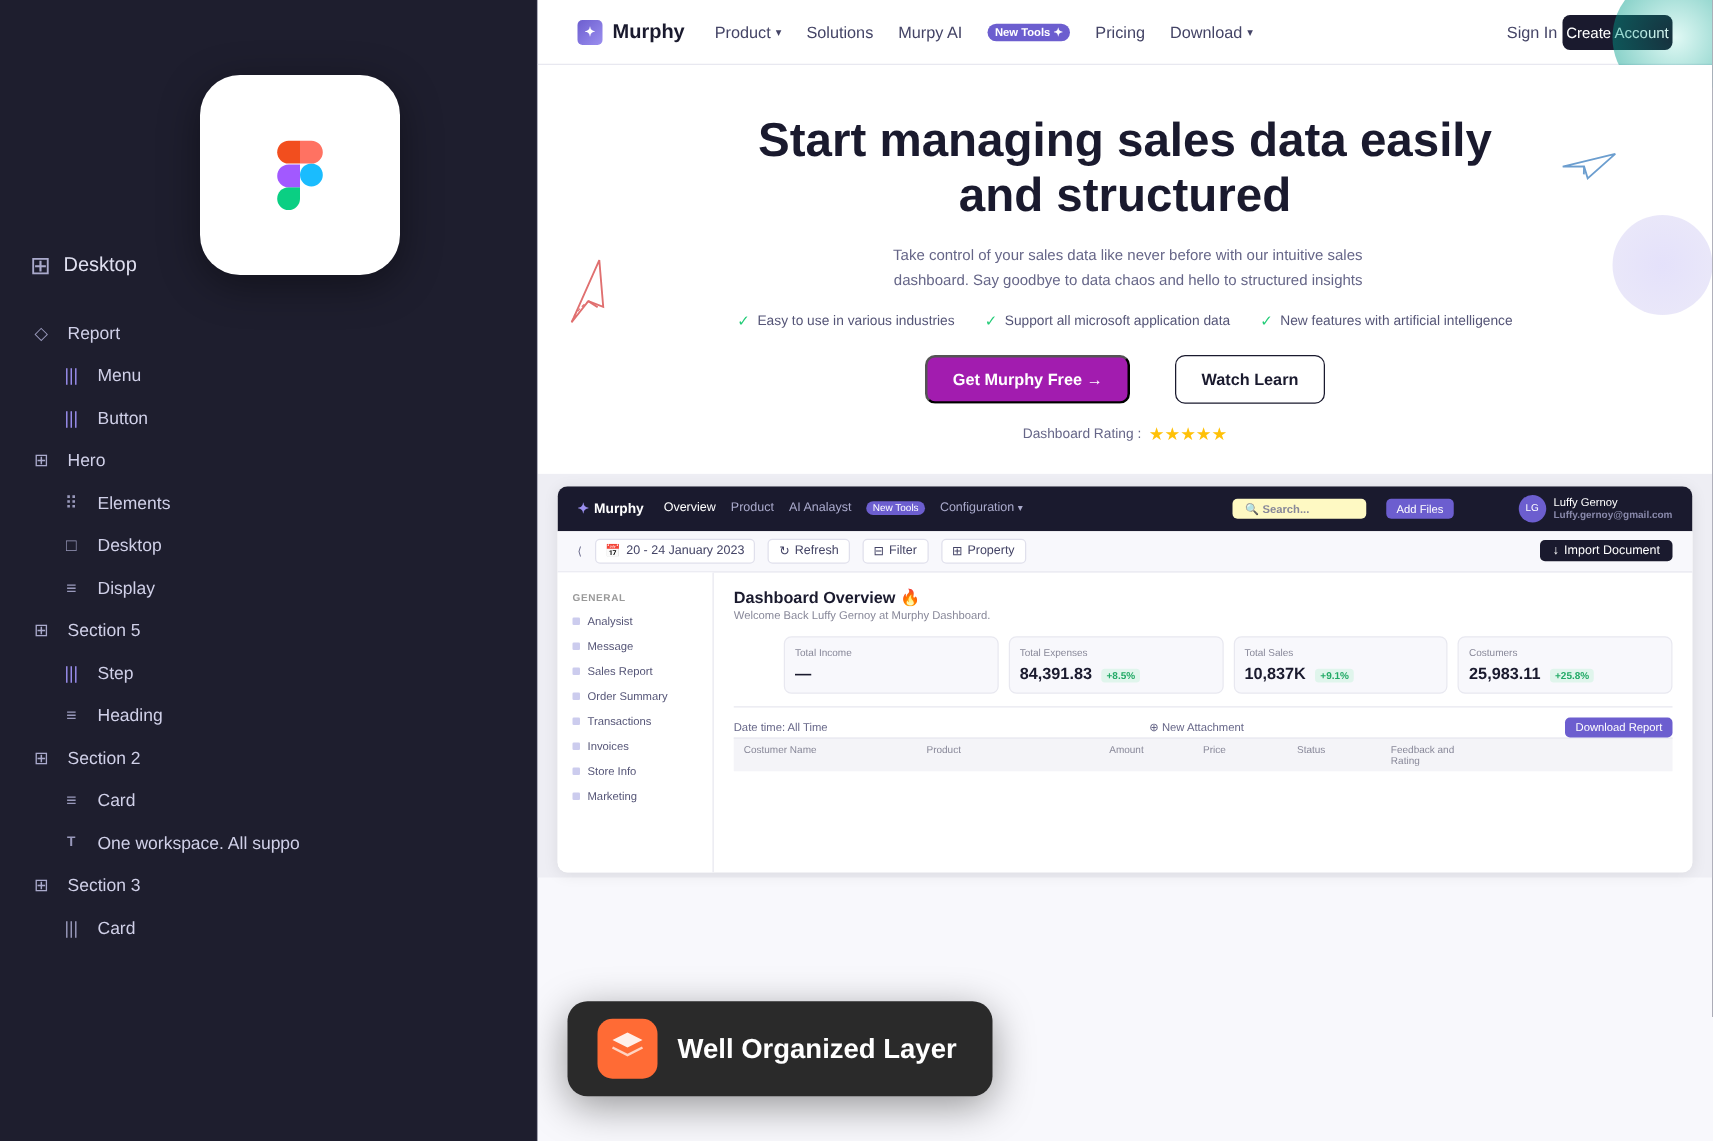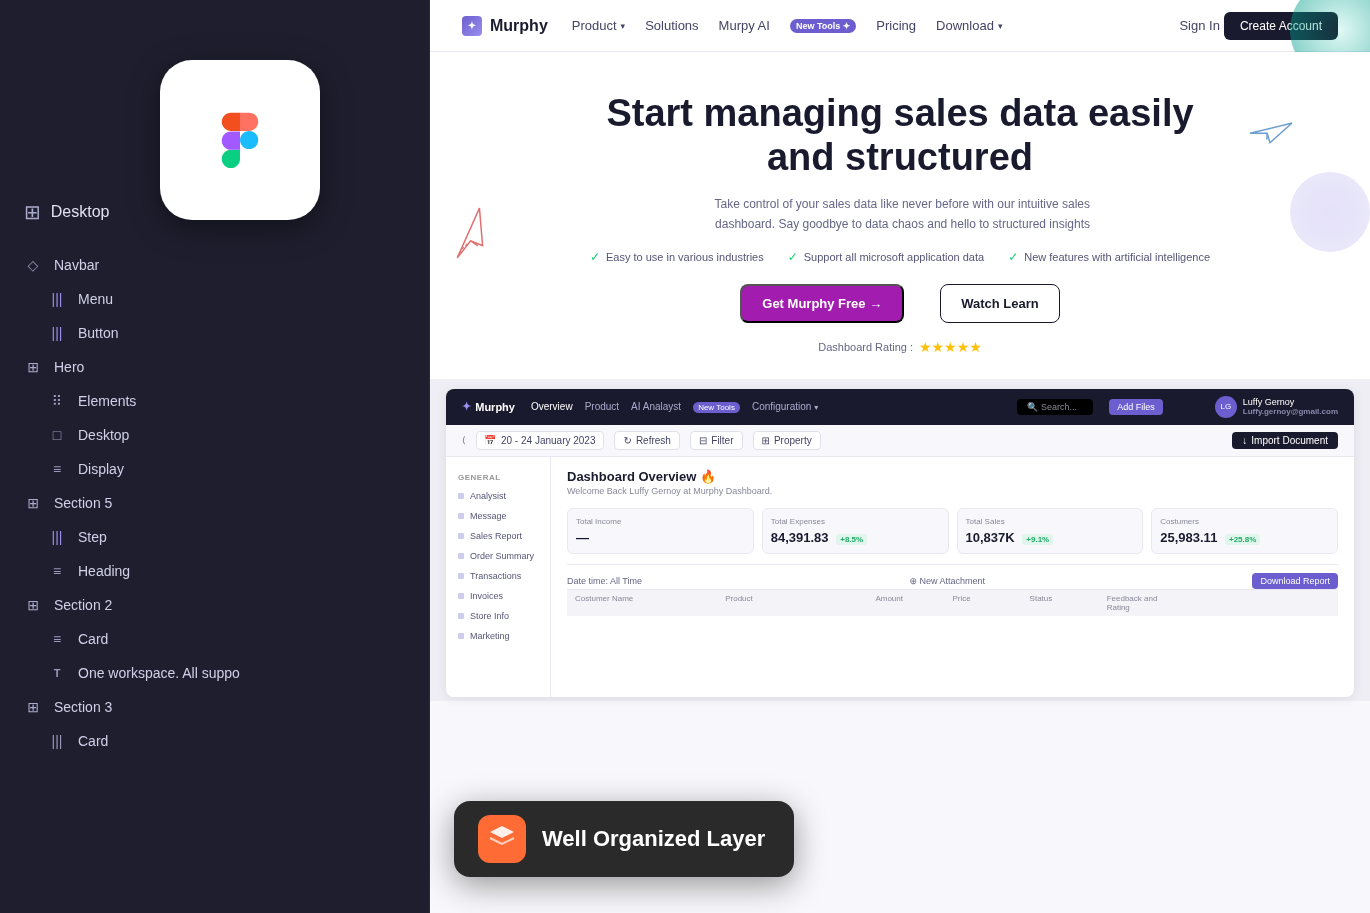--- a/index.html
+++ b/index.html
@@ -173,21 +173,21 @@
     }
     .sign-in-btn {
       font-size: 13px;
       color: #444466;
       cursor: pointer;
     }
     .create-account-btn {
       background: #1a1a2e;
       color: white;
       font-size: 12px;
-      padding: 7px 16px;
+      padding: 7px 3px;
       border-radius: 6px;
       cursor: pointer;
       font-weight: 500;
     }
 
     
     .hero-section {
       background: #ffffff;
       padding: 40px 32px 24px;
       text-align: center;
@@ -336,26 +336,27 @@
     .dash-nav-link.active { color: white; }
     .dash-nav-badge {
       background: #6c5ecf;
       color: white;
       font-size: 8px;
       padding: 1px 5px;
       border-radius: 8px;
     }
     .dash-search {
       margin-left: auto;
-      background: #000000;
+      background: #fef9c3;
       border-radius: 4px;
       padding: 3px 10px;
       color: #888899;
       font-size: 9px;
-      width: 76px;
+      width: 107px;
+      font-weight: bold;
     }
     .dash-add-btn {
       background: #6c5ecf;
       color: white;
       font-size: 9px;
       padding: 3px 8px;
       border-radius: 4px;
     }
     .dash-user {
       display: flex;
@@ -419,21 +420,21 @@
       display: flex;
       align-items: center;
       gap: 4px;
     }
 
     .dash-body {
       display: flex;
       height: 240px;
     }
     .dash-sidebar {
-      width: 105px;
+      width: 125px;
       border-right: 1px solid #e8e8f0;
       padding: 12px 0;
       background: white;
     }
     .dash-sidebar-section {
       font-size: 8px;
       color: #999999;
       padding: 4px 12px;
       font-weight: 600;
       letter-spacing: 0.5px;
@@ -468,20 +469,21 @@
     .dash-overview-sub {
       font-size: 9px;
       color: #888899;
       margin-bottom: 12px;
     }
     .dash-stats-row {
       display: grid;
       grid-template-columns: repeat(4, 1fr);
       gap: 8px;
       margin-bottom: 10px;
+      margin-left: 40px;
     }
     .dash-stat-card {
       background: #f8f8fc;
       border: 1px solid #e8e8f0;
       border-radius: 6px;
       padding: 8px;
     }
     .dash-stat-label {
       font-size: 8px;
       color: #888899;
@@ -591,21 +593,21 @@
 
   <div style="margin-top: 100px;">
 
     <div class="sidebar-header">
       <span class="desktop-crosshair">⊞</span>
       <span class="desktop-label">Desktop</span>
     </div>
 
     <div class="sidebar-item">
       <span class="item-icon">◇</span>
-      <span class="item-label">Navbar</span>
+      <span class="item-label">Report</span>
     </div>
     <div class="sidebar-item indent-1">
       <span class="item-icon purple">|||</span>
       <span class="item-label">Menu</span>
     </div>
     <div class="sidebar-item indent-1">
       <span class="item-icon purple">|||</span>
       <span class="item-label">Button</span>
     </div>
 

